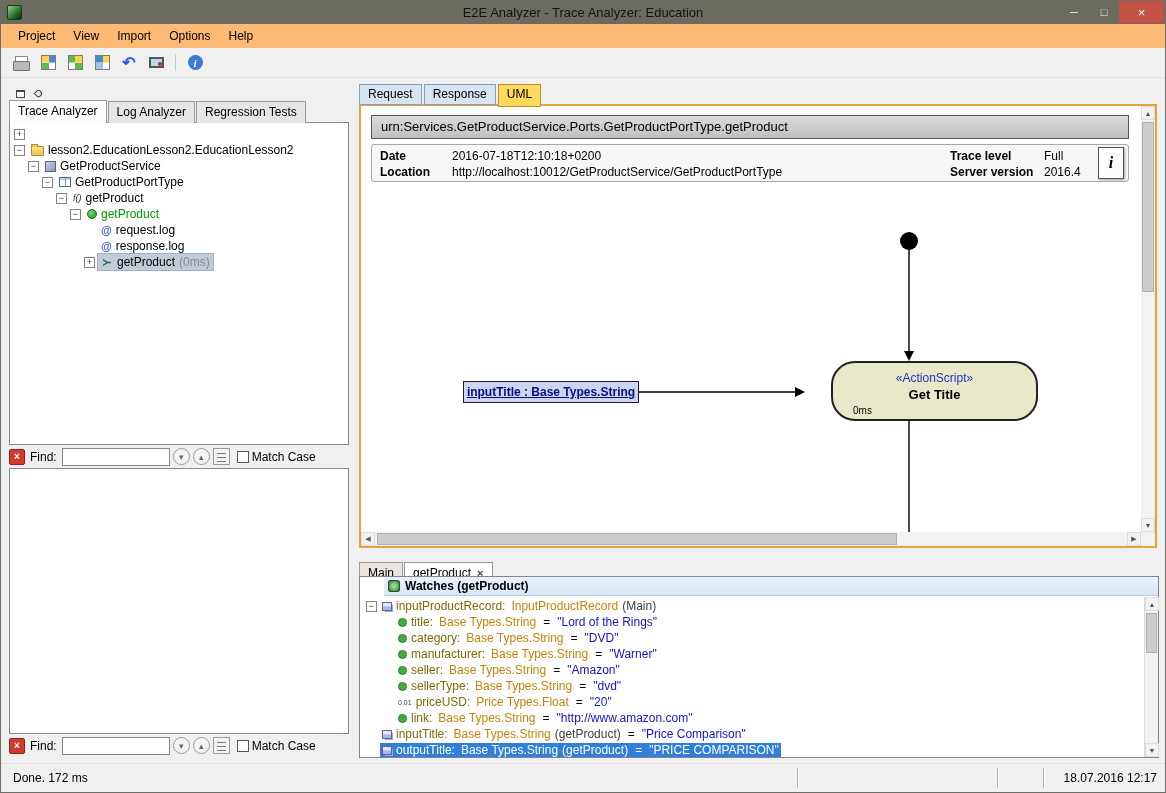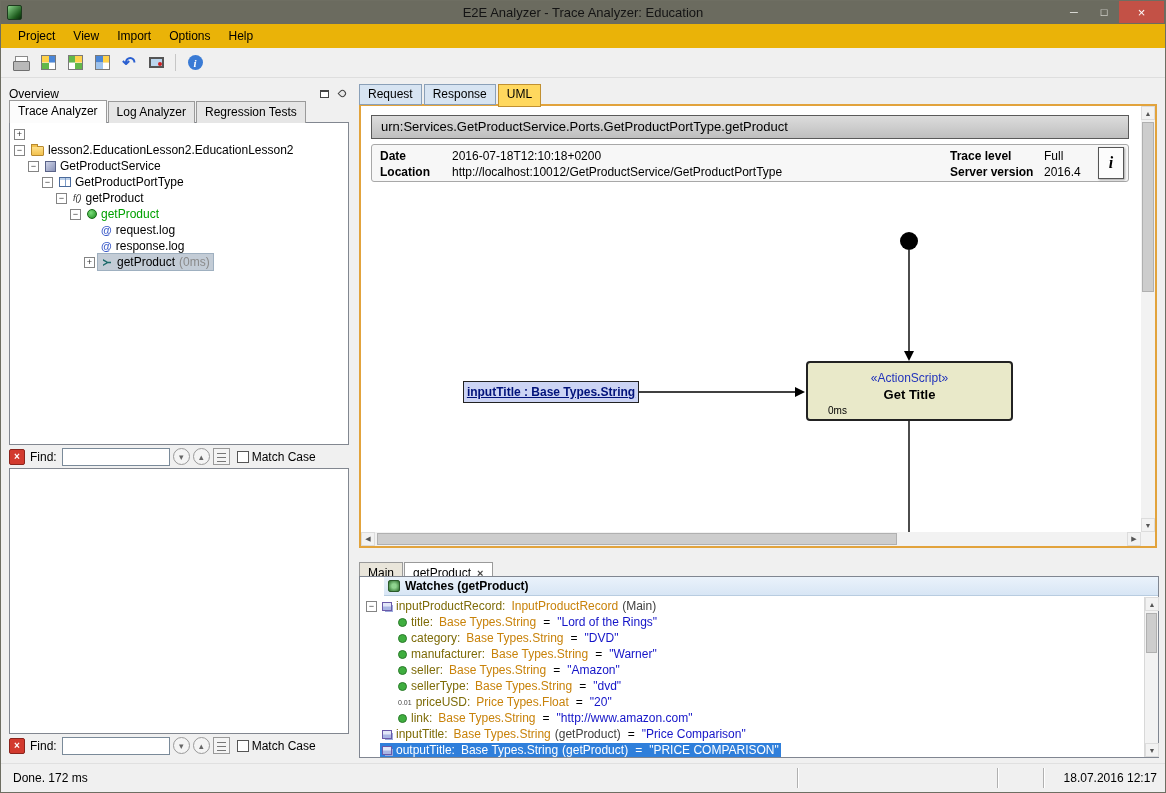--- a/index.html
+++ b/index.html
@@ -8,21 +8,21 @@
 
   
   .titlebar { position:absolute; left:0; top:0; right:0; height:23px; background:#6b6b5f; display:flex; align-items:center; }
   .app-icon { width:15px; height:15px; margin-left:6px; border:1px solid #1d3a1d; background:linear-gradient(135deg,#8bd48b,#1e5c1e 70%,#0c2a0c); border-radius:2px; }
   .title-text { position:absolute; left:0; right:0; text-align:center; color:#141414; font-size:13px; }
   .win-btns { position:absolute; right:1px; top:0; height:22px; display:flex; }
   .win-btn { width:30px; height:22px; display:flex; align-items:center; justify-content:center; color:#f0f0ec; font-size:11px; cursor:default; }
   .win-btn.close { width:45px; background:#c35146; color:#fff; font-size:13px; }
 
   
-  .menubar { position:absolute; left:0; top:23px; right:0; height:24px; display:flex; align-items:center; padding-left:8px; background:#eab308; }
+  .menubar { position:absolute; left:0; top:23px; right:0; height:24px; display:flex; align-items:center; padding-left:8px; background:#fdba74; }
   .menu-item { padding:3px 9px; }
   .toolbar { position:absolute; left:0; top:47px; right:0; height:30px; display:flex; align-items:center; padding-left:10px; gap:7px; border-bottom:1px solid #dedede; }
   .tb-icon { width:20px; height:20px; position:relative; display:flex; align-items:center; justify-content:center; }
   .i-print::before { content:""; position:absolute; left:4px; top:3px; width:11px; height:5px; background:#fff; border:1px solid #8a8a8a; }
   .i-print::after { content:""; position:absolute; left:2px; top:8px; width:15px; height:8px; background:#b9b9b9; border:1px solid #6f6f6f; border-radius:1px; }
   .i-grid { width:15px; height:15px; border:1px solid #7a7a7a; background-size:100% 50%; background-position:top,bottom; background-repeat:no-repeat; }
   .i-grid.g1 { background-image:linear-gradient(to right,#ffd24a 50%,#4a86d8 50%),linear-gradient(to right,#62b84a 50%,#ffffff 50%); }
   .i-grid.g2 { background-image:linear-gradient(to right,#62b84a 50%,#ffd24a 50%),linear-gradient(to right,#ffffff 50%,#62b84a 50%); }
   .i-grid.g3 { background-image:linear-gradient(to right,#4a86d8 50%,#ffd24a 50%),linear-gradient(to right,#9ec4ee 50%,#ffffff 50%); }
   .i-undo { color:#2a5fd0; font-size:16px; font-weight:bold; line-height:16px; }
@@ -78,21 +78,21 @@
   .rtab.active { background:#ffd85e; border-color:#c19031; padding-bottom:5px; margin-bottom:-2px; }
 
   .uml-panel { position:absolute; left:358px; top:103px; width:798px; height:444px; border:2px solid #e2a33c; background:#fff; }
   .uml-title { position:absolute; left:10px; top:9px; width:758px; height:24px; border:1.5px solid #5a5a5a; border-radius:0; background:linear-gradient(#dcdcdc,#bfbfbf); font-size:13px; line-height:21px; padding-left:9px; white-space:nowrap; overflow:hidden; }
   .uml-info { position:absolute; left:10px; top:38px; width:758px; height:38px; border:1px solid #a8a8a8; border-radius:3px; background:#f7f7f7; }
   .ui { position:absolute; white-space:nowrap; }
   .lab { font-weight:bold; }
   .uml-info-btn { position:absolute; right:4px; top:2px; width:26px; height:32px; border:1px solid #555; background:#fcfcfc; box-shadow:1px 1px 2px rgba(0,0,0,.35); display:flex; align-items:center; justify-content:center; font-family:"Liberation Serif",serif; font-style:italic; font-weight:bold; font-size:16px; }
   .uml-svg { position:absolute; left:0; top:0; z-index:1; }
   .initial-node { position:absolute; left:539px; top:126px; width:18px; height:18px; border-radius:50%; background:#000; z-index:2; }
-  .action-node { position:absolute; left:445px; top:255px; width:207px; height:60px; border:2px solid #222; border-radius:4px; background:#e9e9c9; z-index:2; text-align:center; padding-top:8px; }
+  .action-node { position:absolute; left:470px; top:255px; width:207px; height:60px; border:2px solid #222; border-radius:24px; background:#e9e9c9; z-index:2; text-align:center; padding-top:8px; }
   .stereotype { color:#2233bb; font-size:12px; }
   .action-name { font-weight:bold; font-size:13px; margin-top:2px; }
   .duration { position:absolute; left:20px; bottom:3px; font-size:10px; }
   .object-node { position:absolute; left:102px; top:275px; width:176px; height:22px; border:1.5px solid #222; background:#ccd4f4; z-index:2; display:flex; align-items:center; justify-content:center; }
   .object-node span { font-weight:bold; color:#00127a; text-decoration:underline; font-size:12px; white-space:nowrap; }
 
   .sb-btn { position:absolute; width:14px; height:14px; display:flex; align-items:center; justify-content:center; font-size:7px; color:#555; background:#f2f2f2; border:1px solid #dcdcdc; }
   .sb-thumb { position:absolute; background:#cdcdcd; border:1px solid #b0b0b0; }
   .uml-hscroll { position:absolute; left:0; bottom:0; right:14px; height:14px; background:#f2f2f2; }
   .uml-vscroll { position:absolute; top:0; bottom:14px; right:0; width:14px; background:#f2f2f2; }
@@ -174,21 +174,20 @@
     <span class="tb-icon">
         <span class="i-screen"></span>
       </span>
     <span class="tb-sep"></span>
     <span class="tb-icon">
         <span class="i-info">i</span>
       </span>
   </div>
 
   <div class="ov-header">
-    <span class="ov-title">Overview</span>
     <span class="ov-icon">
         <span class="float-glyph"></span>
       </span>
     <span class="ov-icon">
         <span class="pin-glyph"></span>
       </span>
   </div>
 
   <div class="lt-tabs">
     <span class="ltab active">Trace Analyzer</span>

